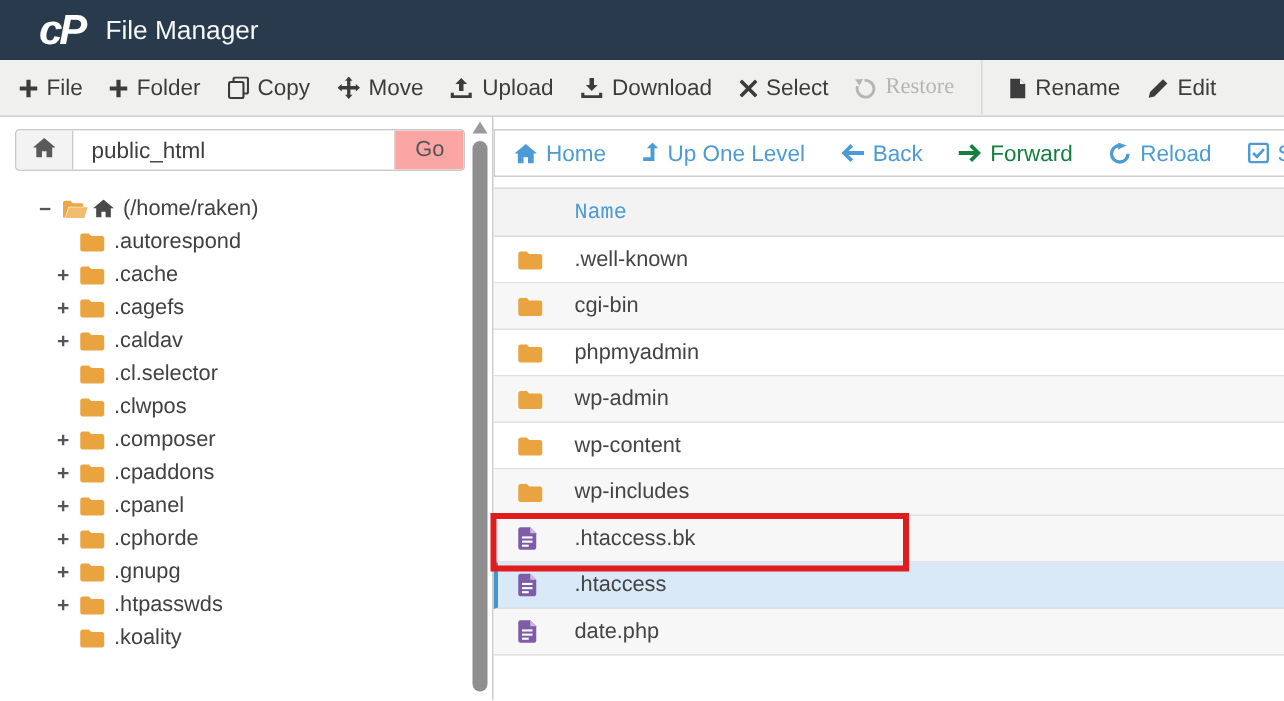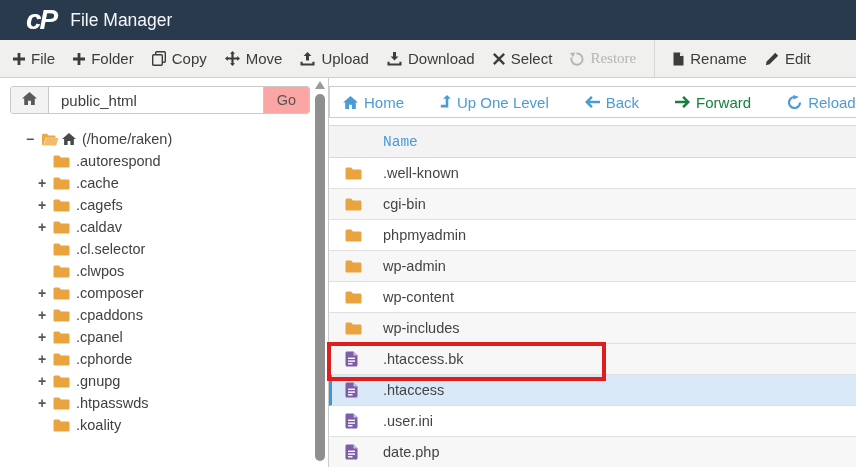--- a/index.html
+++ b/index.html
@@ -35,21 +35,21 @@
   .tree-ico svg { display:block; }
   .tree-label { line-height:1; }
 
   
   .mid-scrollbar { width:16px; position:relative; flex:none; }
   .sb-arrow { position:absolute; top:3px; left:3px; width:0; height:0; border-left:5px solid transparent; border-right:5px solid transparent; border-bottom:8px solid #9a9a9a; }
   .sb-thumb { position:absolute; top:16px; bottom:6px; left:3px; width:10px; background:#8f8f8f; border-radius:6px; }
 
   
   .right-pane { flex:1; border-left:1px solid #ccc; position:relative; overflow:hidden; }
-  .nav-toolbar { margin-top:8px; height:32px; border:1px solid #ccc; border-right:none; background:#fff; display:flex; align-items:center; gap:36px; padding-left:13px; white-space:nowrap; }
+  .nav-toolbar { margin-top:8px; height:32px; border:1px solid #ccc; border-right:none; background:#fff; display:flex; align-items:center; gap:24px; padding-left:13px; white-space:nowrap; }
   .nav-link { display:inline-flex; align-items:center; gap:6px; background:none; border:none; font:15px "Liberation Sans","DejaVu Sans",sans-serif; color:#4c9bd5; cursor:pointer; flex:none; }
   .nav-link.disabled { color:#15803d; cursor:default; }
   .nav-link svg { display:block; }
   .table-header { margin-top:7px; height:33px; background:#f3f3f3; border-top:1px solid #d9d9d9; border-bottom:1px solid #d9d9d9; display:flex; align-items:center; }
   .col-name { color:#4c9bd5; font-size:14.5px; padding-left:54px; cursor:pointer;font-family:Liberation Mono, monospace; }
   .file-row { height:31px; display:flex; align-items:center; border-bottom:1px solid #e0e0e0; background:#fff; cursor:pointer; }
   .file-row.alt { background:#f7f7f7; }
   .file-row.selected { background:#d9e9f7; border-left:3px solid #3f96d3; }
   .row-ico { width:20px; margin-left:16px; display:flex; align-items:center; flex:none; }
   .file-row.selected .row-ico { margin-left:13px; }
@@ -434,42 +434,30 @@
               <svg width="13" height="16" viewBox="0 0 13 16">
                 <path d="M1.9 0.5 H8.5 L12.5 4.5 V14 C12.5 14.8 11.9 15.5 11.1 15.5 H1.9 C1.1 15.5 0.5 14.8 0.5 14 V2 C0.5 1.2 1.1 0.5 1.9 0.5 Z" fill="#7e5ca8"></path>
                 <path d="M8.5 0.5 L12.5 4.5 H8.5 Z" fill="#cdbbdf"></path>
                 <rect x="3" y="6.6" width="7" height="1.4" fill="#fff"></rect>
                 <rect x="3" y="9.4" width="7" height="1.4" fill="#fff"></rect>
                 <rect x="3" y="12.1" width="4.5" height="1.4" fill="#fff"></rect>
               </svg>
             </span>
             <span class="row-name">.htaccess</span>
           </div>
-          <div class="file-row">
+          <div class="file-row alt">
             <span class="row-ico">
               <svg width="13" height="16" viewBox="0 0 13 16">
                 <path d="M1.9 0.5 H8.5 L12.5 4.5 V14 C12.5 14.8 11.9 15.5 11.1 15.5 H1.9 C1.1 15.5 0.5 14.8 0.5 14 V2 C0.5 1.2 1.1 0.5 1.9 0.5 Z" fill="#7e5ca8"></path>
                 <path d="M8.5 0.5 L12.5 4.5 H8.5 Z" fill="#cdbbdf"></path>
                 <rect x="3" y="6.6" width="7" height="1.4" fill="#fff"></rect>
                 <rect x="3" y="9.4" width="7" height="1.4" fill="#fff"></rect>
                 <rect x="3" y="12.1" width="4.5" height="1.4" fill="#fff"></rect>
               </svg>
             </span>
-            <span class="row-name">.user.ini</span>
-          </div>
-          <div class="file-row alt">
-            <span class="row-ico">
-              <svg width="13" height="16" viewBox="0 0 13 16">
-                <path d="M1.9 0.5 H8.5 L12.5 4.5 V14 C12.5 14.8 11.9 15.5 11.1 15.5 H1.9 C1.1 15.5 0.5 14.8 0.5 14 V2 C0.5 1.2 1.1 0.5 1.9 0.5 Z" fill="#7e5ca8"></path>
-                <path d="M8.5 0.5 L12.5 4.5 H8.5 Z" fill="#cdbbdf"></path>
-                <rect x="3" y="6.6" width="7" height="1.4" fill="#fff"></rect>
-                <rect x="3" y="9.4" width="7" height="1.4" fill="#fff"></rect>
-                <rect x="3" y="12.1" width="4.5" height="1.4" fill="#fff"></rect>
-              </svg>
-            </span>
             <span class="row-name">date.php</span>
           </div>
         </div>
     </div>
 
   </div>
 
   <div class="red-annotation"></div>
 </div>
 

